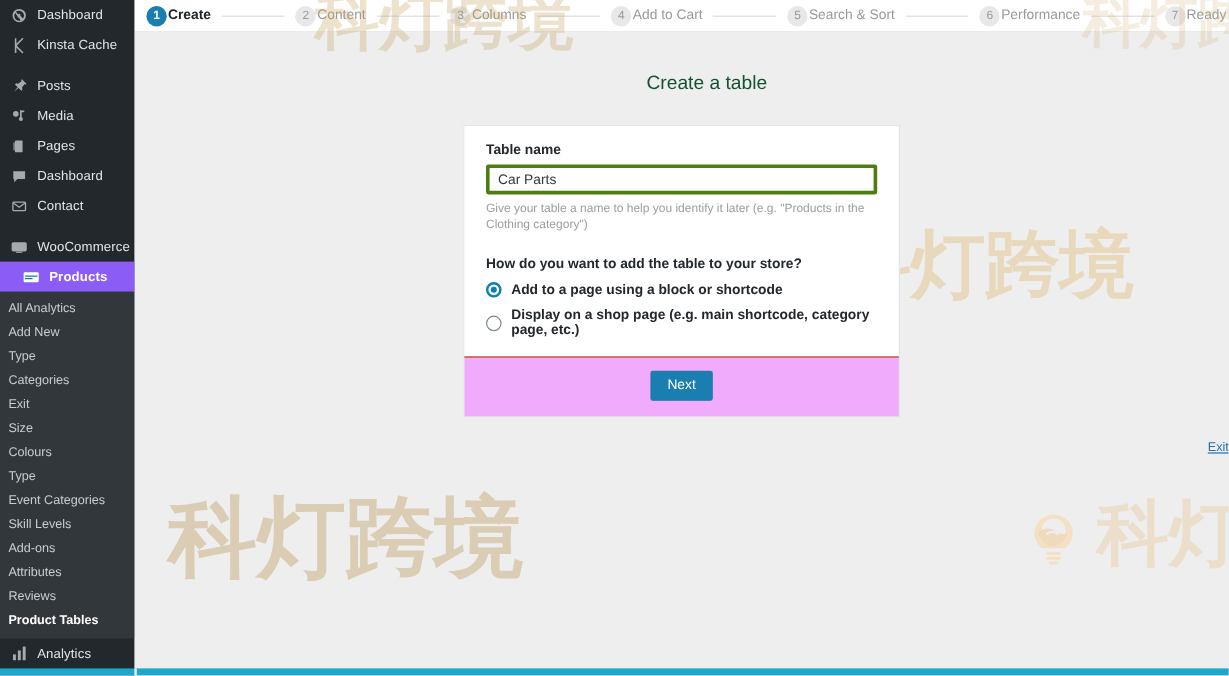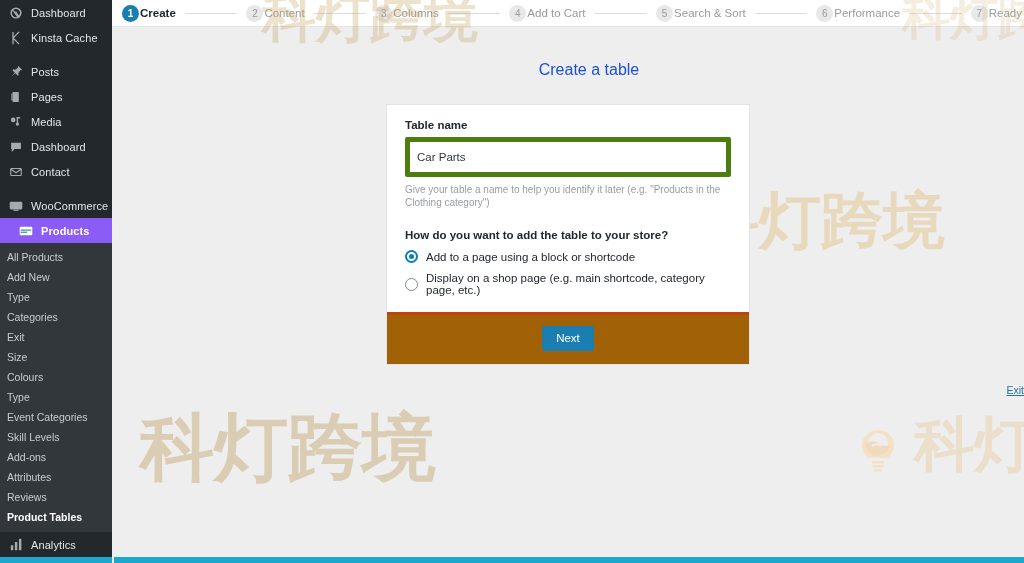--- a/index.html
+++ b/index.html
@@ -147,43 +147,43 @@
   
   #content {
     position: absolute;
     top: 27px; left: 0; right: 0; bottom: 6px;
     overflow: hidden;
   }
   #page-title {
     text-align: center;
     font-size: 16px;
     font-weight: normal;
-    color: #1d4ed8;
+    color: #14532d;
     margin-top: 34px;
     padding-left: 42px;
   }
   .card {
     width: 364px;
     margin: 25px auto 0 auto;
     background: #fff;
     border: 1px solid #e2e4e7;
     position: relative;
     z-index: 2;
   }
   .card-body { padding: 14px 18px 16px 18px; }
   .field-label {
     font-size: 11.5px;
     font-weight: bold;
     color: #23282d;
     margin-bottom: 6px;
   }
   .text-input {
     width: 100%;
-    height: 40px;
-    border: 5px solid #4d7c0f;
+    height: 25px;
+    border: 3px solid #4d7c0f;
     border-radius: 2px;
     padding: 4px 7px;
     font-size: 11.5px;
     color: #32373c;
     font-family: "Liberation Sans", sans-serif;
     background: #fff;
   }
   .help-text {
     margin-top: 6px;
     font-size: 10px;
@@ -195,21 +195,21 @@
     font-size: 11.5px;
     font-weight: bold;
     color: #23282d;
   }
   .radio-row {
     display: flex;
     align-items: center;
     margin-top: 9px;
     font-size: 11.5px;
     color: #23282d;
-    font-weight: normal;
+    font-weight: bold;
   }
   .radio {
     width: 13px; height: 13px;
     border-radius: 50%;
     border: 1.5px solid #7e8993;
     background: #fff;
     margin-right: 8px;
     flex: 0 0 13px;
     position: relative;
   }
@@ -220,24 +220,24 @@
   .radio.checked::after {
     content: "";
     position: absolute;
     left: 50%; top: 50%;
     width: 5px; height: 5px;
     margin: -2.5px 0 0 -2.5px;
     border-radius: 50%;
     background: #0a7fb8;
   }
   .card-footer {
-    border-top: 3px solid #c2410c;
+    border-top: 1px solid #c2410c;
     padding: 11px 0 13px 0;
     text-align: center;
-    background: #a16207;
+    background: #f0abfc;
   }
   .btn-primary {
     display: inline-block;
     background: #1a7eb0;
     border: 1px solid #1a7eb0;
     color: #fff;
     font-size: 11.5px;
     padding: 4px 13px;
     border-radius: 2px;
     cursor: pointer;
@@ -349,40 +349,40 @@
         <span class="ico">
           <svg width="14" height="14" viewBox="0 0 20 20" fill="currentColor">
               <path d="M13.3 1.5l-1.2 1.2 1 1-4.4 3.1-2.4-.6-1.4 1.4 3.3 3.3-4.6 5.6 5.6-4.6 3.3 3.3 1.4-1.4-.6-2.4 3.1-4.4 1 1 1.2-1.2-5.3-5.3z"></path>
             </svg>
         </span>
         <span>Posts</span>
       </div>
       <div class="nav-item">
         <span class="ico">
           <svg width="14" height="14" viewBox="0 0 20 20" fill="currentColor">
-              <rect x="5" y="3" width="9" height="14" rx="1"></rect>
-              <rect x="3" y="5" width="2" height="10" rx="1" opacity=".7"></rect>
-            </svg>
-        </span>
-        <span>Pages</span>
-      </div>
-      <div class="nav-item">
-        <span class="ico">
-          <svg width="14" height="14" viewBox="0 0 20 20" fill="currentColor">
               <circle cx="6" cy="7" r="3.3"></circle>
               <rect x="11" y="3" width="2" height="9"></rect>
               <circle cx="12" cy="13" r="2.4"></circle>
               <rect x="11" y="3" width="5" height="2"></rect>
             </svg>
         </span>
         <span>Media</span>
       </div>
       <div class="nav-item">
         <span class="ico">
           <svg width="14" height="14" viewBox="0 0 20 20" fill="currentColor">
+              <rect x="5" y="3" width="9" height="14" rx="1"></rect>
+              <rect x="3" y="5" width="2" height="10" rx="1" opacity=".7"></rect>
+            </svg>
+        </span>
+        <span>Pages</span>
+      </div>
+      <div class="nav-item">
+        <span class="ico">
+          <svg width="14" height="14" viewBox="0 0 20 20" fill="currentColor">
               <path d="M3 4h14v9H8l-4 4v-4H3z"></path>
             </svg>
         </span>
         <span>Dashboard</span>
       </div>
       <div class="nav-item">
         <span class="ico">
           <svg width="14" height="14" viewBox="0 0 20 20" fill="none" stroke="currentColor" stroke-width="1.6">
               <rect x="2.5" y="5" width="15" height="10" rx="1"></rect>
               <path d="M3 6l7 5 7-5"></path>
@@ -410,21 +410,21 @@
               <rect x="1" y="2" width="18" height="12" rx="1.5"></rect>
               <rect x="2.5" y="6" width="15" height="1.4" fill="#0073aa"></rect>
               <rect x="2.5" y="9" width="9" height="1.4" fill="#0073aa"></rect>
             </svg>
         </span>
         <span>Products</span>
       </div>
     </div>
 
     <div class="submenu">
-      <span class="sub-item">All Products</span>
+      <span class="sub-item">All Analytics</span>
       <span class="sub-item">Add New</span>
       <span class="sub-item">Type</span>
       <span class="sub-item">Categories</span>
       <span class="sub-item">Exit</span>
       <span class="sub-item">Size</span>
       <span class="sub-item">Colours</span>
       <span class="sub-item">Type</span>
       <span class="sub-item">Event Categories</span>
       <span class="sub-item">Skill Levels</span>
       <span class="sub-item">Add-ons</span>

